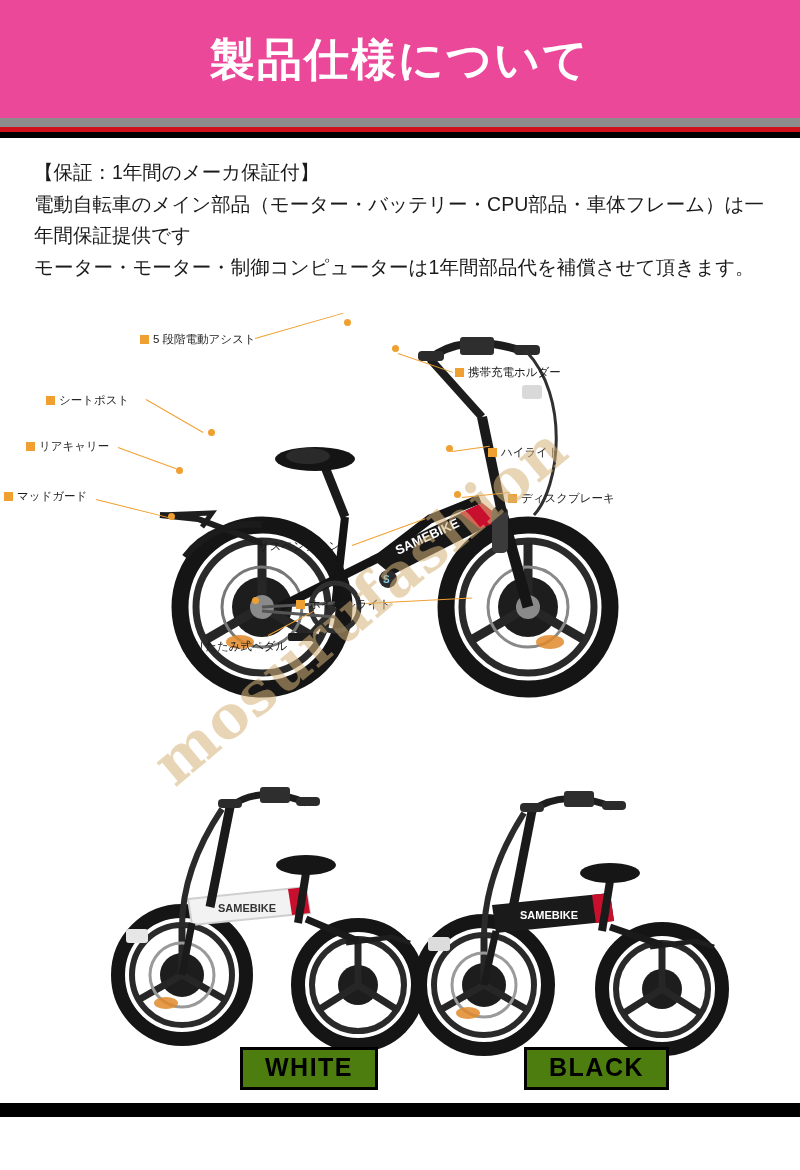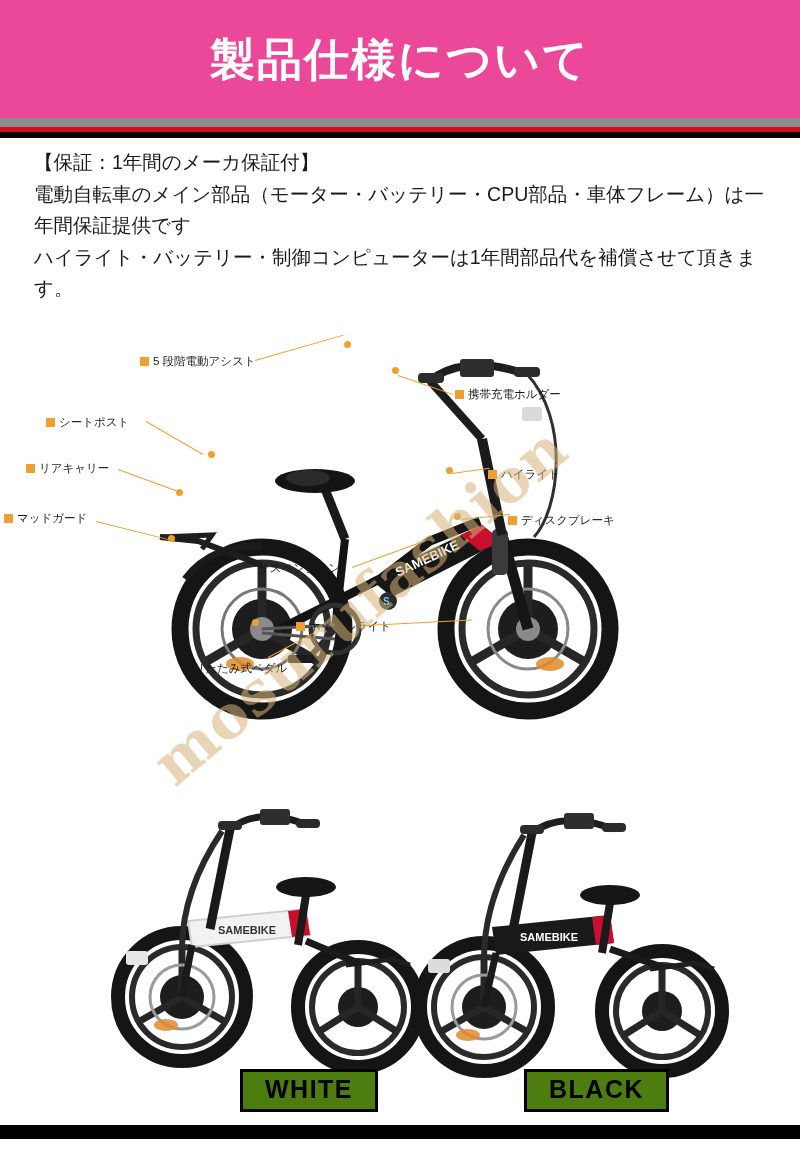--- a/index.html
+++ b/index.html
@@ -41,21 +41,21 @@
     background: #d0101b;
   }
   .rule-black {
     width: 800px;
     height: 6px;
     background: #000000;
   }
 
   
   .warranty {
-    padding: 9px 34px 0 34px;
+    padding: 19px 34px 0 34px;
     color: #1a1a1a;
     font-size: 19.5px;
     line-height: 1.62;
   }
   .warranty p { margin: 0; }
 
   
   .diagram {
     position: relative;
     width: 800px;
@@ -143,21 +143,21 @@
 <div class="header-band">
   <div class="header-title">製品仕様について</div>
 </div>
 <div class="rule-gray"></div>
 <div class="rule-red"></div>
 <div class="rule-black"></div>
 
 <div class="warranty">
   <p>【保証：1年間のメーカ保証付】</p>
   <p>電動自転車のメイン部品（モーター・バッテリー・CPU部品・車体フレーム）は一年間保証提供です</p>
-  <p>ハイライト・バッテリー・制御コンピューターは1年間部品代を補償させて頂きます。</p>
+  <p>モーター・モーター・制御コンピューターは1年間部品代を補償させて頂きます。</p>
 </div>
 
 <div class="diagram">
 
   <svg class="bike-svg" style="left:130px; top:10px;" width="540" height="400" viewBox="0 0 540 400">
 
     <circle cx="132" cy="300" r="82" fill="none" stroke="#151515" stroke-width="17"></circle>
     <circle cx="132" cy="300" r="66" fill="none" stroke="#2a2a2a" stroke-width="7"></circle>
     <circle cx="132" cy="300" r="30" fill="#1d1d1d"></circle>
     <g stroke="#262626" stroke-width="9">

